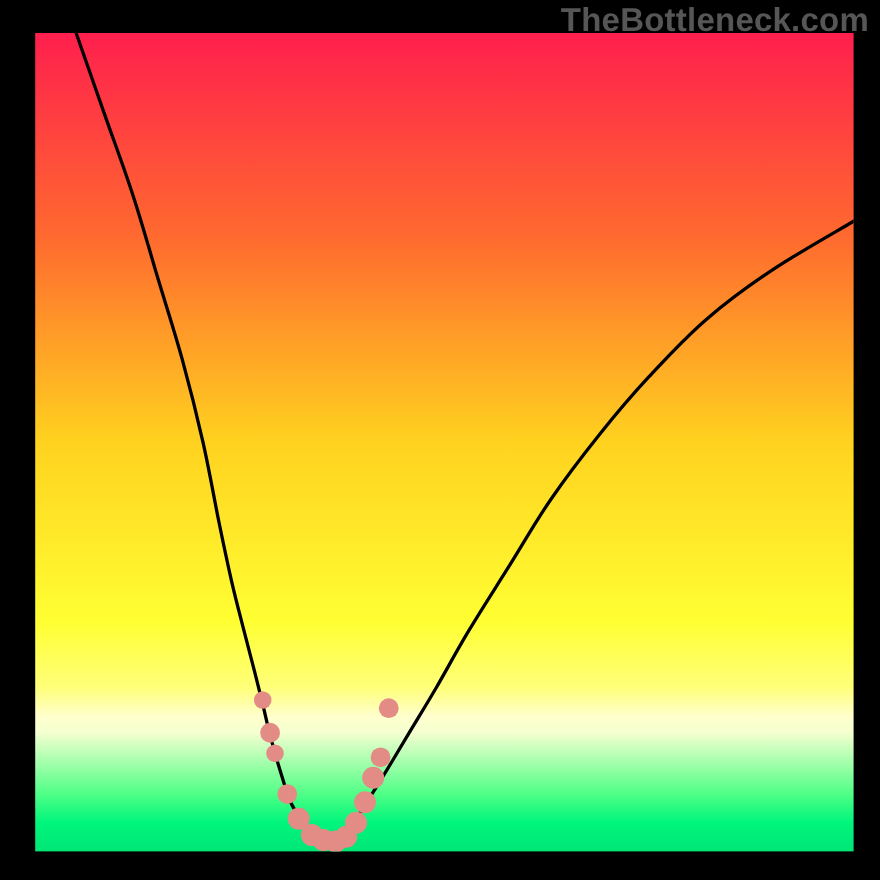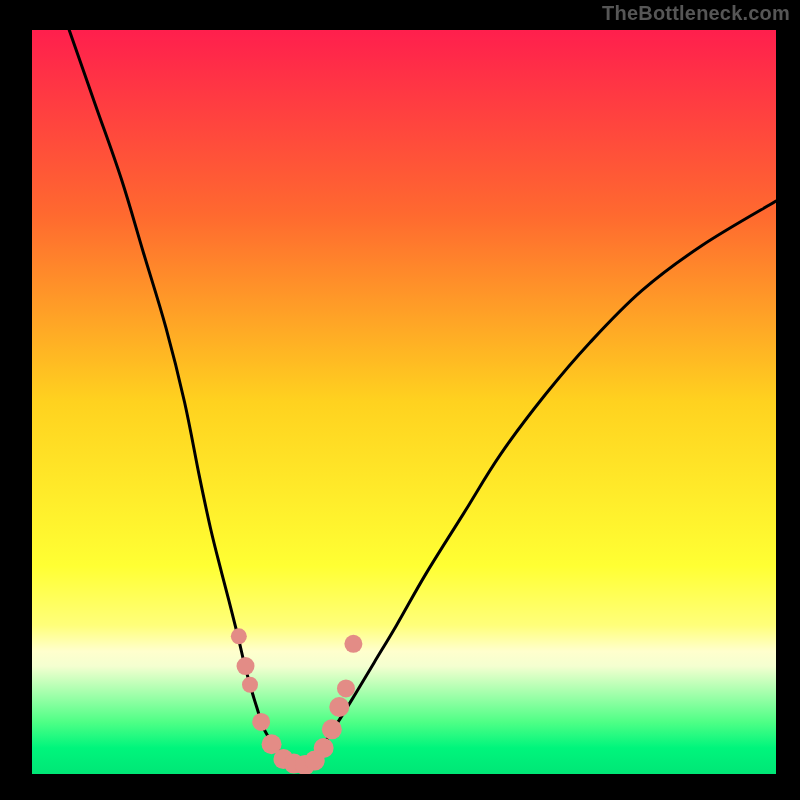--- a/index.html
+++ b/index.html
@@ -16,21 +16,21 @@
     top: 0;
     width: 800px;
     height: 800px;
     background: #000;
   }
   .watermark {
     position: absolute;
     top: 2px;
     right: 10px;
     font-family: Arial, Helvetica, sans-serif;
-    font-size: 20px;
+    font-size: 30px;
     font-weight: 600;
     color: #565656;
     letter-spacing: 0.2px;
   }
   svg {
     position: absolute;
     left: 0;
     top: 0;
   }
 </style>

